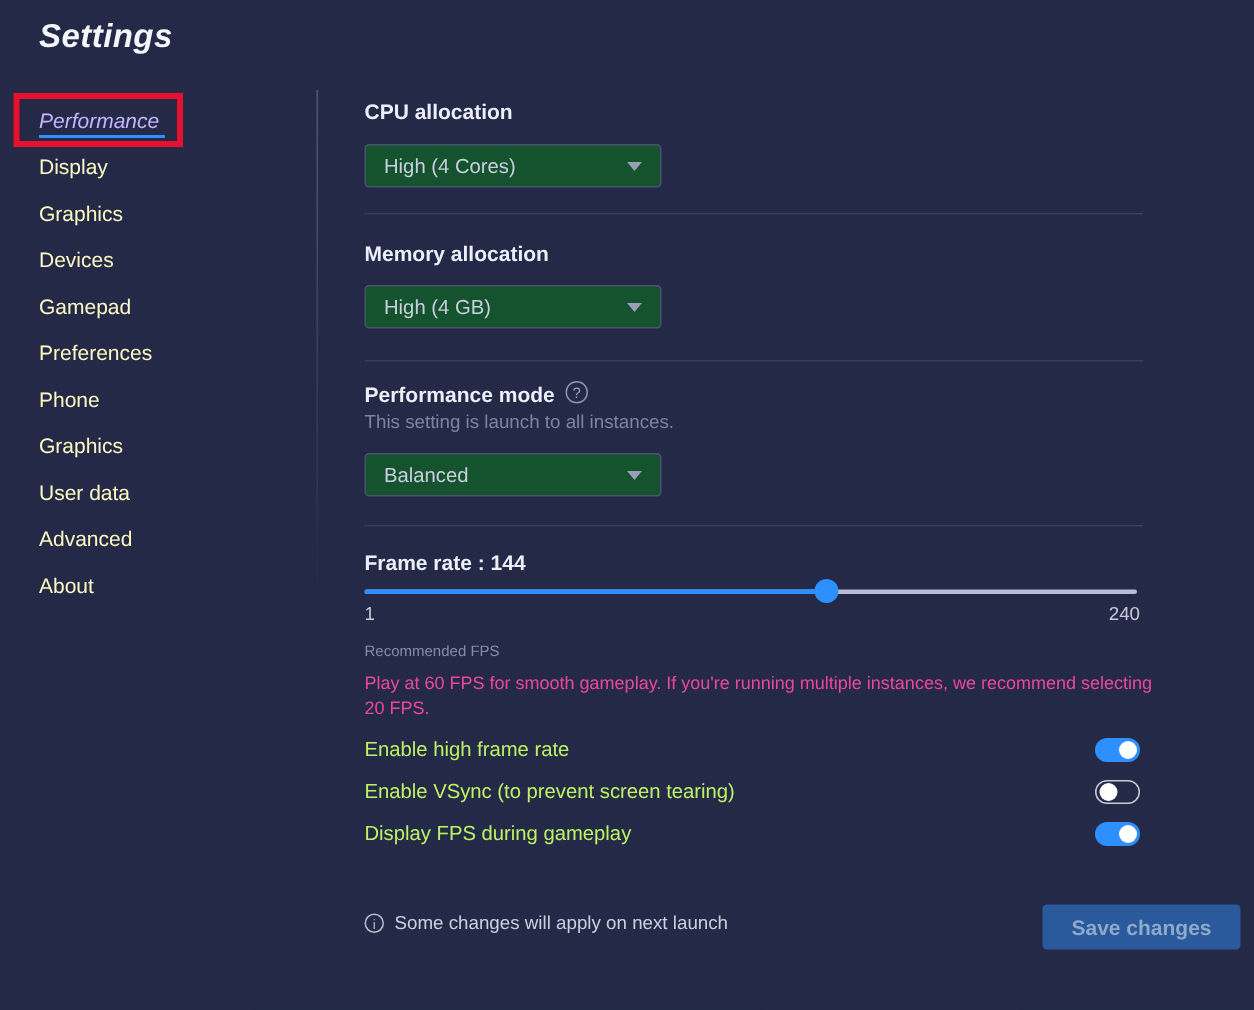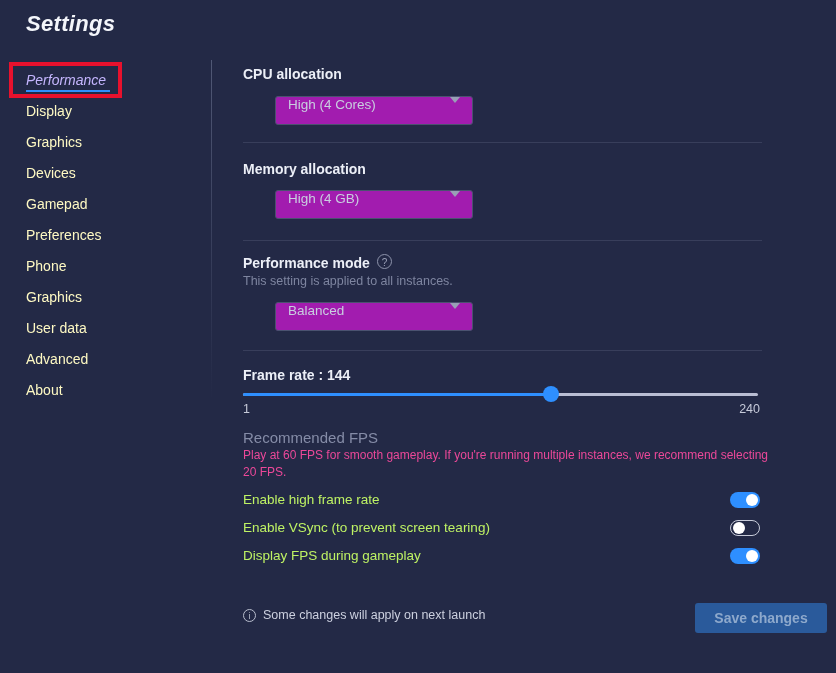--- a/index.html
+++ b/index.html
@@ -11,35 +11,35 @@
   
   .side-item{position:absolute;left:26px;height:18px;font-size:14px;color:#fef9c3;cursor:pointer;white-space:nowrap;}
   .side-item.active{color:#c4b5fd;font-style:italic;}
   .active-underline{position:absolute;left:26px;top:90px;width:84px;height:2px;background:#2e8fff;}
   .red-box{position:absolute;left:9px;top:62px;width:113px;height:36px;border:4px solid #e8112d;box-sizing:border-box;z-index:6;pointer-events:none;}
   .vdiv{position:absolute;left:211px;top:60px;width:1px;height:340px;background:linear-gradient(rgba(165,175,205,.35),rgba(165,175,205,0));}
 
   
   .hdiv{position:absolute;left:243px;width:519px;height:1px;background:rgba(165,175,205,.16);}
   .sec-label{position:absolute;left:243px;font-size:14px;font-weight:bold;color:#eceff7;white-space:nowrap;}
-  .dropdown{position:absolute;left:243px;width:198px;height:29px;background:#a21caf;border:1px solid #4b5270;border-radius:3px;box-sizing:border-box;display:flex;justify-content:space-between;padding:0 12px;cursor:pointer;margin-left:32px;}
+  .dropdown{position:absolute;left:243px;width:198px;height:29px;background:#14532d;border:1px solid #4b5270;border-radius:3px;box-sizing:border-box;display:flex;align-items:center;justify-content:space-between;padding:0 12px;cursor:pointer;}
   .dd-value{font-size:13.5px;color:#c9cee0;}
   .caret{width:0;height:0;border-left:5px solid transparent;border-right:5px solid transparent;border-top:6px solid #99a0b6;}
 
   .help-icon{position:absolute;left:377px;top:254px;width:15px;height:15px;border:1px solid #8d93ab;border-radius:50%;color:#9ba1b8;font-size:10px;line-height:15px;text-align:center;box-sizing:border-box;cursor:pointer;}
   .subtitle{position:absolute;left:243px;top:274px;font-size:12.5px;color:#7e85a0;}
 
   
   .track{position:absolute;left:243px;top:393px;width:515px;height:3px;background:#b9bdd3;border-radius:2px;cursor:pointer;}
   .track-fill{position:absolute;left:243px;top:393px;width:308px;height:3px;background:#2e8fff;border-radius:2px;}
   .thumb{position:absolute;left:543px;top:386px;width:16px;height:16px;border-radius:50%;background:#2e8fff;cursor:grab;z-index:3;}
   .slider-min{position:absolute;left:243px;top:402px;font-size:12.5px;color:#c6cad9;}
   .slider-max{position:absolute;left:736px;top:402px;width:24px;text-align:right;font-size:12.5px;color:#c6cad9;}
 
-  .rec-title{position:absolute;left:243px;top:429px;font-size:15px;color:#858ca7;}
+  .rec-title{position:absolute;left:243px;top:429px;font-size:10px;color:#858ca7;}
   .rec-body{position:absolute;left:243px;top:447px;width:525px;font-size:12px;line-height:17px;color:#ec4899;}
 
   
   .toggle-label{position:absolute;left:243px;font-size:13.5px;color:#bef264;white-space:nowrap;}
   .toggle{position:absolute;left:730px;width:30px;height:16px;border-radius:9px;background:#2e8fff;box-sizing:border-box;cursor:pointer;}
   .toggle .knob{position:absolute;top:2px;width:12px;height:12px;border-radius:50%;background:#ffffff;}
   .toggle.on .knob{right:2px;}
   .toggle.off{background:transparent;border:1px solid #c7cbd9;}
   .toggle.off .knob{left:2px;top:1px;}
 
@@ -79,21 +79,21 @@
 
   <div class="sec-label" style="top:161px">Memory allocation</div>
   <div class="dropdown" style="top:190px">
     <span class="dd-value">High (4 GB)</span>
     <span class="caret"></span>
   </div>
   <div class="hdiv" style="top:240px"></div>
 
   <div class="sec-label" style="top:255px">Performance mode</div>
   <div class="help-icon">?</div>
-  <div class="subtitle">This setting is applied to all instances.</div>
+  <div class="subtitle">This setting is launch to all instances.</div>
   <div class="dropdown" style="top:302px">
     <span class="dd-value">Balanced</span>
     <span class="caret"></span>
   </div>
   <div class="hdiv" style="top:350px"></div>
 
   <div class="sec-label" style="top:367px">Frame rate : 144</div>
   <div class="track"></div>
   <div class="track-fill"></div>
   <div class="thumb"></div>

